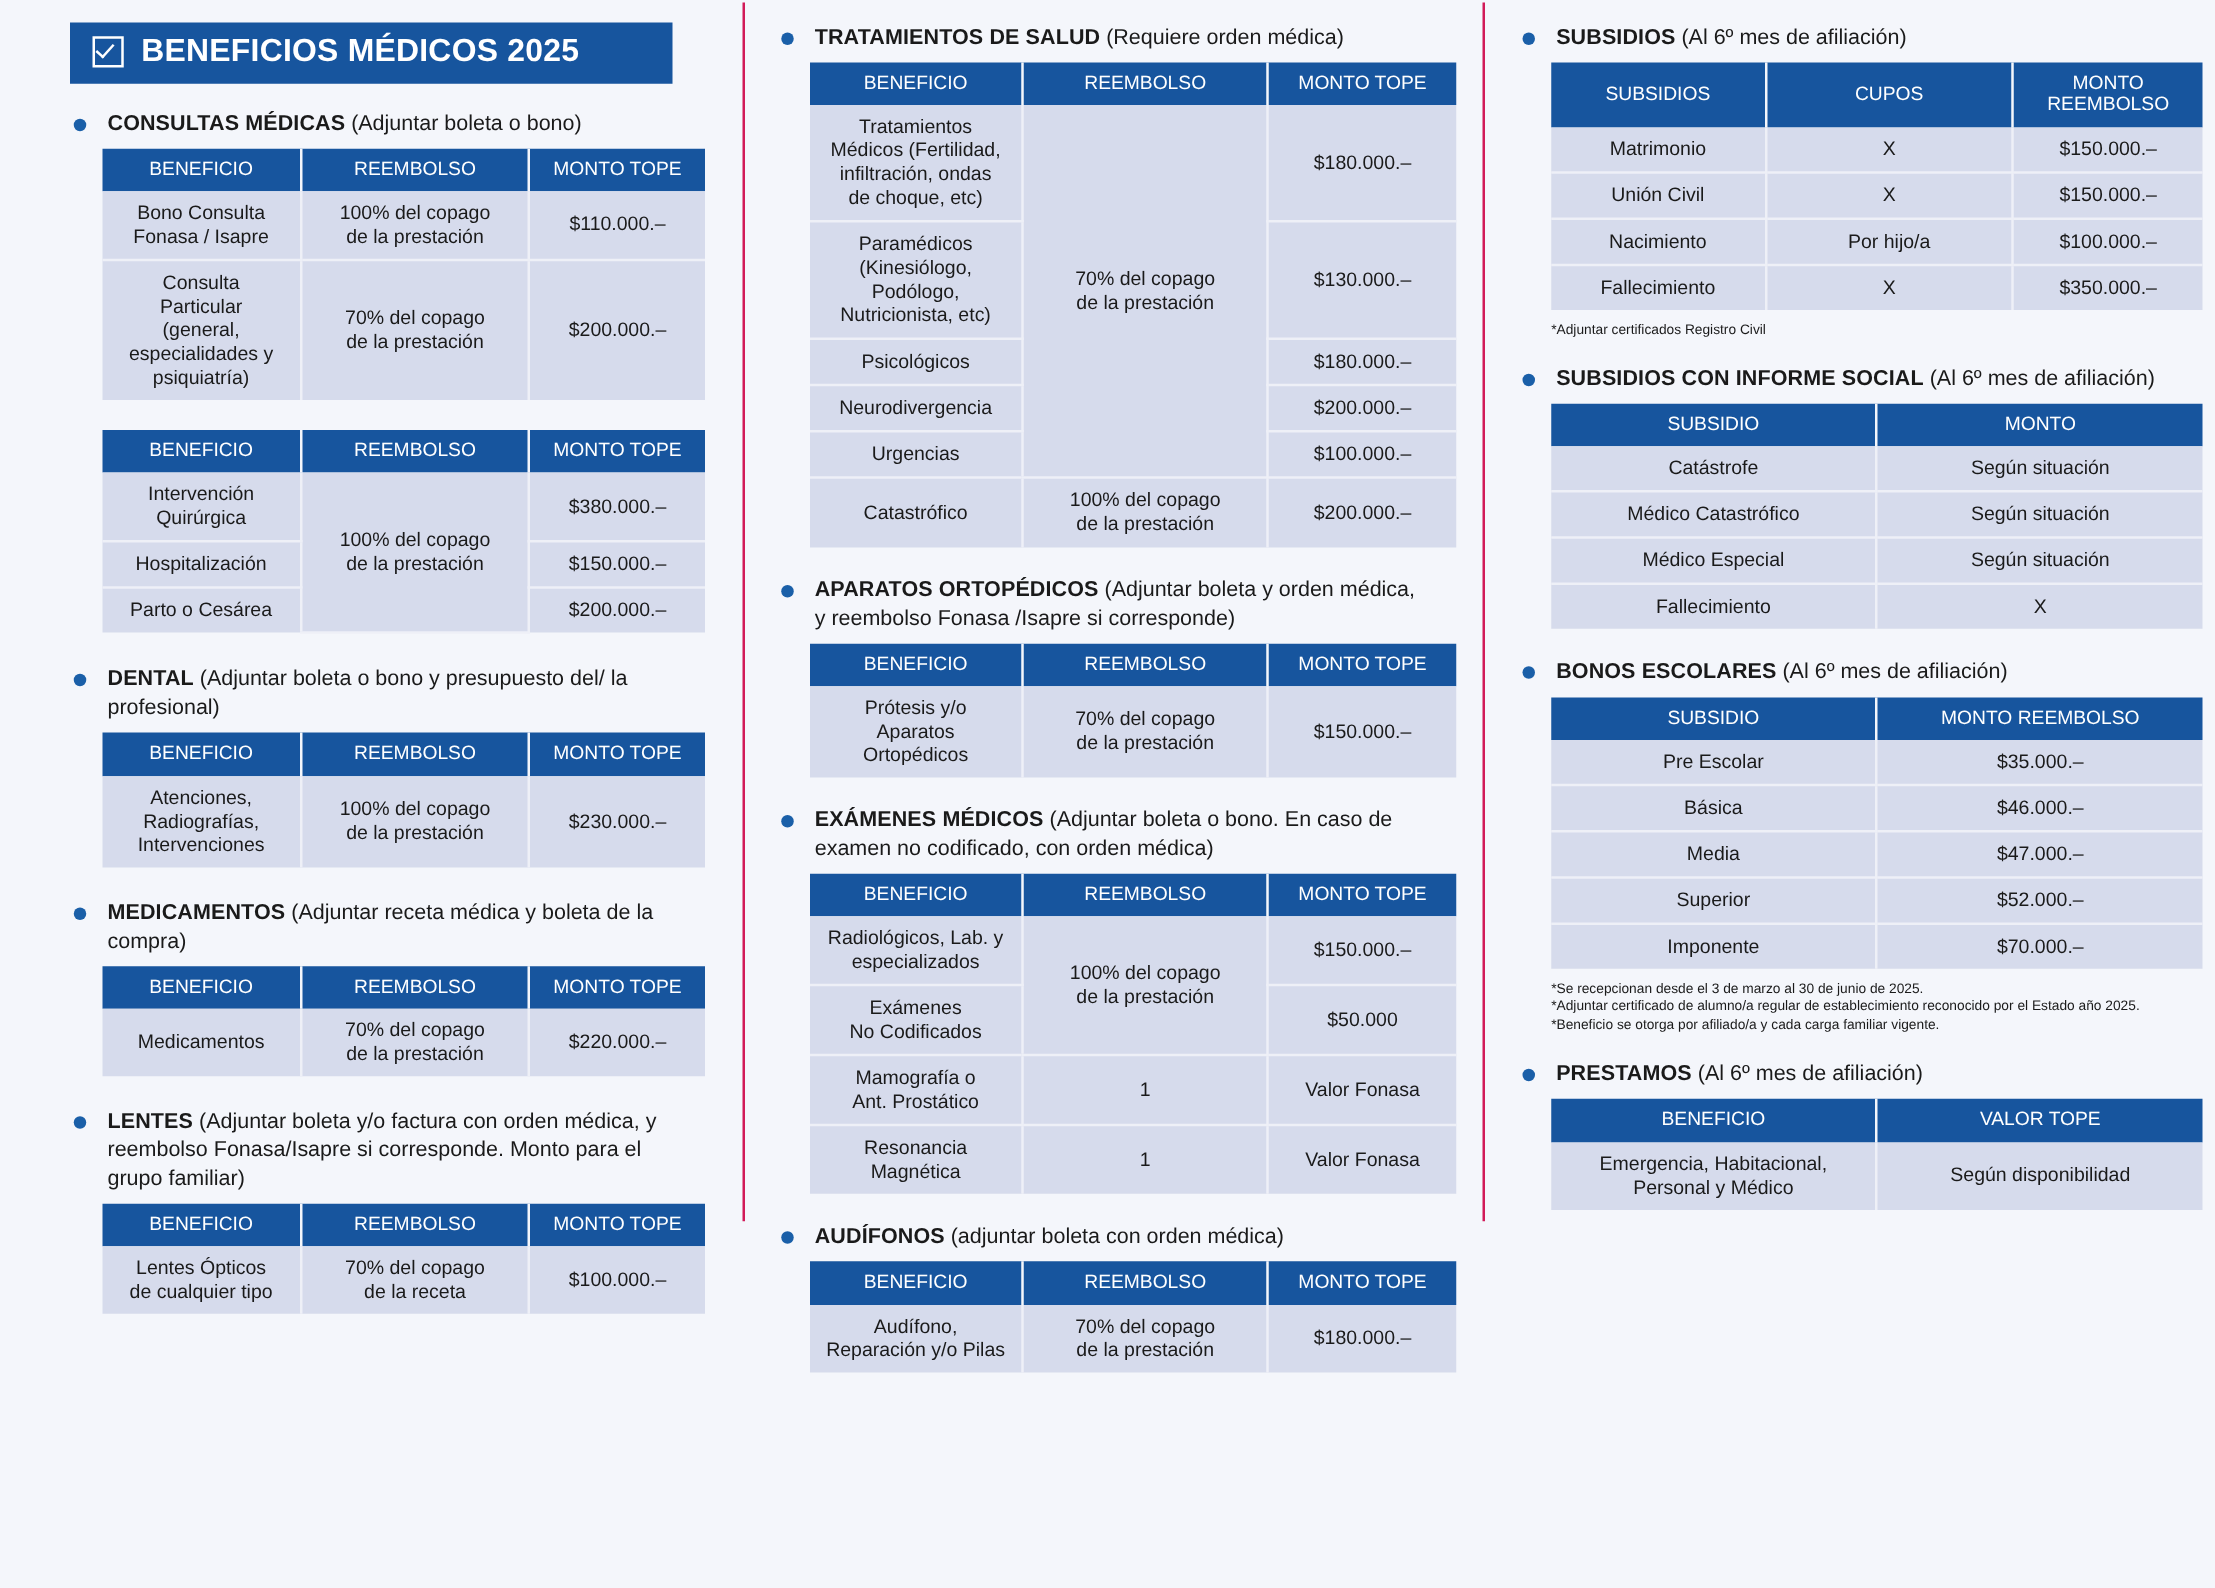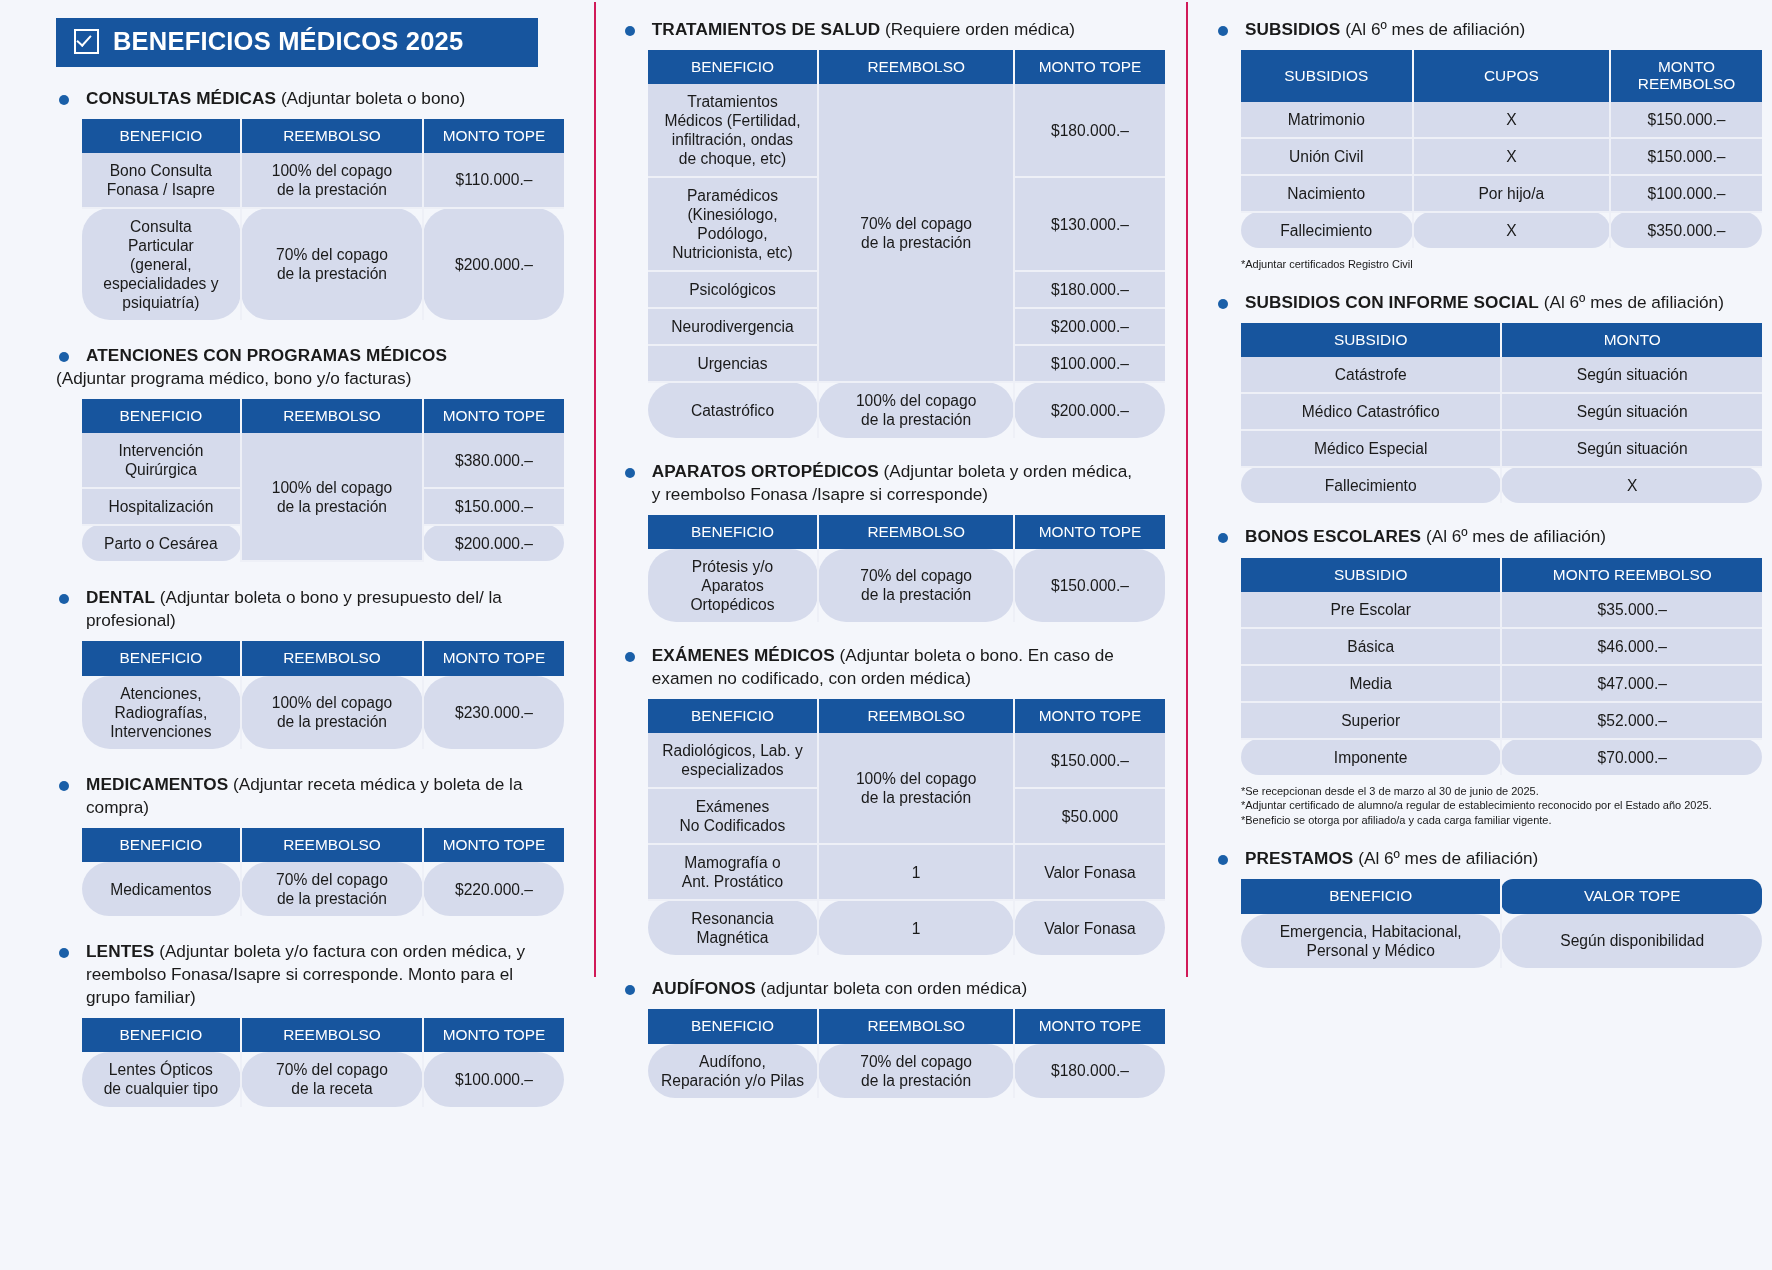--- a/index.html
+++ b/index.html
@@ -123,21 +123,21 @@
     background: #d6dbec;
     font-size: 15.6px;
     text-align: center;
     padding: 8px 6px;
     border-right: 2px solid #eef0f7;
     border-bottom: 2px solid #eef0f7;
     line-height: 1.22;
     vertical-align: middle;
   }
   table.t td:last-child { border-right: none; }
-  table.t tr:last-child td { border-bottom: none; border-radius: 28px; }
+  table.t tr:last-child td { border-bottom: none; }
 
   .note {
     font-size: 11px;
     line-height: 1.32;
     margin: -13px 0 20px 26px;
   }
 
   .col-1 table.t { margin-bottom: 24px; }
 </style>
 </head>
@@ -172,21 +172,20 @@
               </tr>
               <tr>
                 <td><span>Consulta<br>Particular<br>(general,<br>especialidades y<br>psiquiatría)</span></td>
                 <td><span>70% del copago<br>de la prestación</span></td>
                 <td><span>$200.000.–</span></td>
               </tr>
             </tbody>
           </table>
         </div>
         <div class="section">
-          <div class="heading"><span class="bullet-dot"></span><b>ATENCIONES CON PROGRAMAS MÉDICOS</b><span class="reg"></span><br><span class="reg" style="margin-left: -30px; display: inline-block;">(Adjuntar programa médico, bono y/o facturas)</span></div>
           <table class="t">
             <thead>
               <tr>
                 <th style="width: 33%;"><span>BENEFICIO</span></th>
                 <th style="width: 38%;"><span>REEMBOLSO</span></th>
                 <th style="width: 29%;"><span>MONTO TOPE</span></th>
               </tr>
             </thead>
             <tbody>
               <tr>
@@ -486,21 +485,21 @@
             <div>*Adjuntar certificado de alumno/a regular de establecimiento reconocido por el Estado año 2025.</div>
             <div>*Beneficio se otorga por afiliado/a y cada carga familiar vigente.</div>
           </div>
         </div>
         <div class="section">
           <div class="heading"><span class="bullet-dot"></span><b>PRESTAMOS</b><span class="reg"> (Al 6º mes de afiliación)</span></div>
           <table class="t">
             <thead>
               <tr>
                 <th style="width: 50%;"><span>BENEFICIO</span></th>
-                <th style="width: 50%; border-radius: 12px;"><span>VALOR TOPE</span></th>
+                <th style="width: 50%;"><span>VALOR TOPE</span></th>
               </tr>
             </thead>
             <tbody>
               <tr>
                 <td><span>Emergencia, Habitacional,<br>Personal y Médico</span></td>
                 <td><span>Según disponibilidad</span></td>
               </tr>
             </tbody>
           </table>
         </div>

